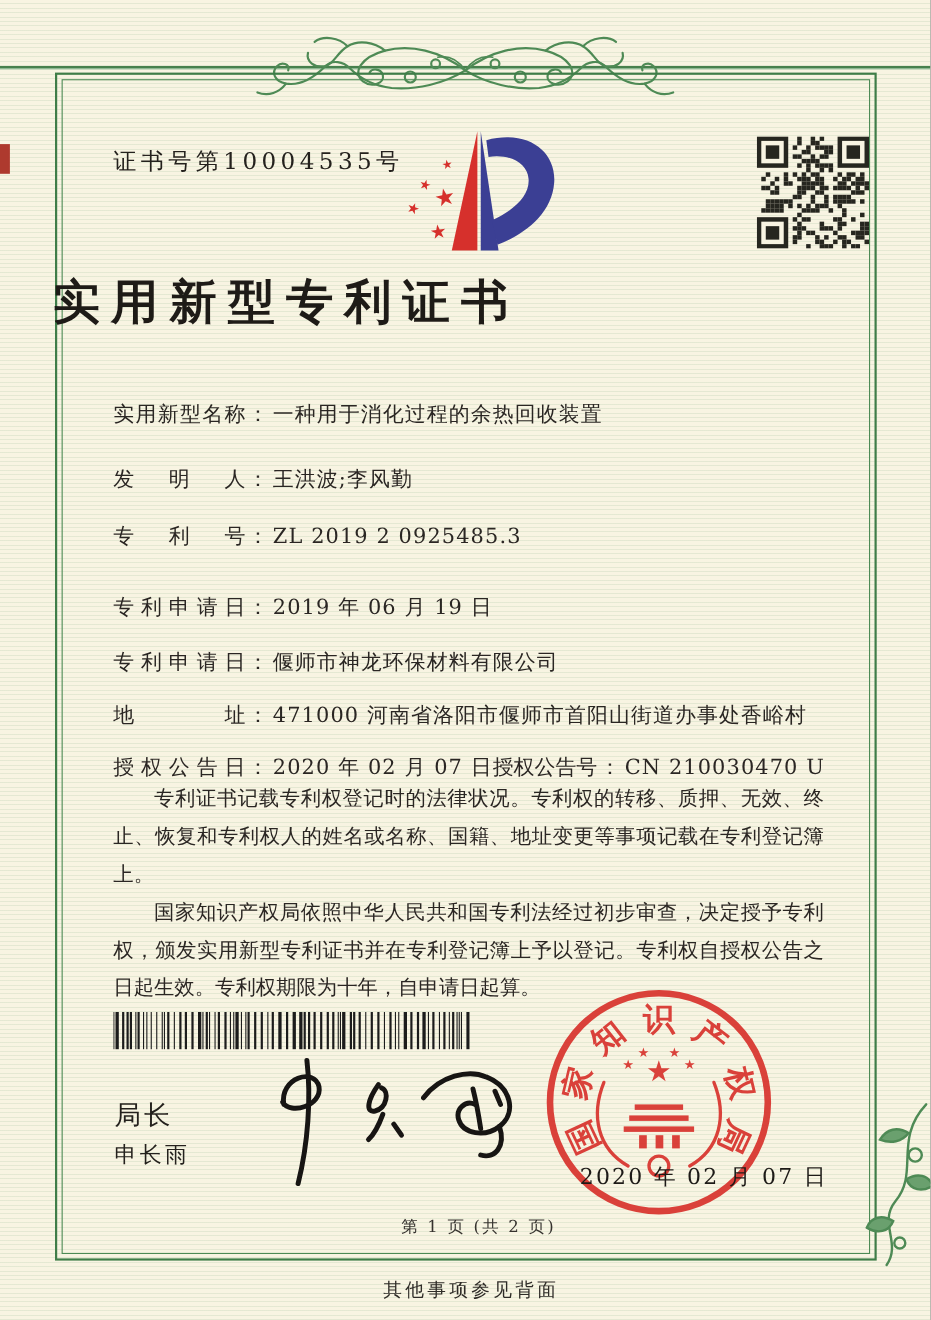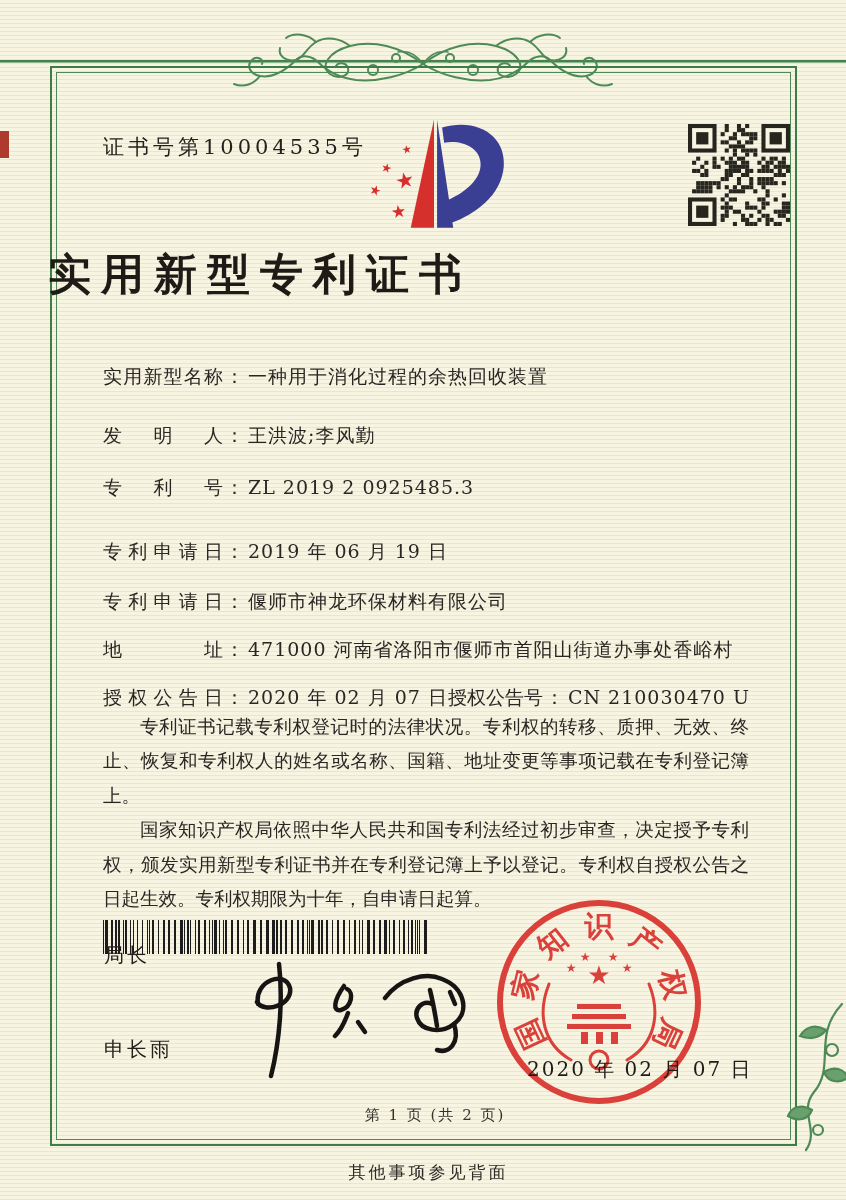--- a/index.html
+++ b/index.html
@@ -43,21 +43,21 @@
   .f-value { letter-spacing:1px; }
   .row-0{height:59px} .row-1{height:52px} .row-2{height:64px} .row-3{height:50px} .row-4{height:48px} .row-5{height:48px}
   .grant-pair2 { display:flex; align-items:baseline;justify-content:flex-end; }
 
   .body-text { position:absolute; left:103px; top:710px; width:646px;
     font-size:18.5px; line-height:1.86; color:#2a2623; text-align:justify; }
   .body-text p { text-indent:2em; }
 
   .barcode { position:absolute; left:103px; top:920px; width:324px; height:34px; }
 
-  .officer { position:absolute; left:104px; top:942px; font-size:20px; letter-spacing:3px; color:#24211d; }
+  .officer { position:absolute; left:104px; top:998px; font-size:24px; letter-spacing:3px; color:#24211d; }
   .officer-name { position:absolute; left:104px; top:1036px; font-size:20px; letter-spacing:3px; color:#24211d; }
 
   .signature { position:absolute; left:222px; top:950px; width:270px; height:132px; }
 
   .seal { position:absolute; left:493px; top:896px; width:212px; height:212px; opacity:0.93; }
   .seal-date { position:absolute; left:527px; top:1056px; font-size:20px; letter-spacing:2px; color:#1d1a17; z-index:5; }
 
   .page-note { position:absolute; left:50px; top:1106px; width:747px; text-align:center;
     font-size:15px; letter-spacing:2px; color:#35322e;padding-left:23px; }
   .back-note { position:absolute; left:0; top:1161px; width:846px; text-align:center;

